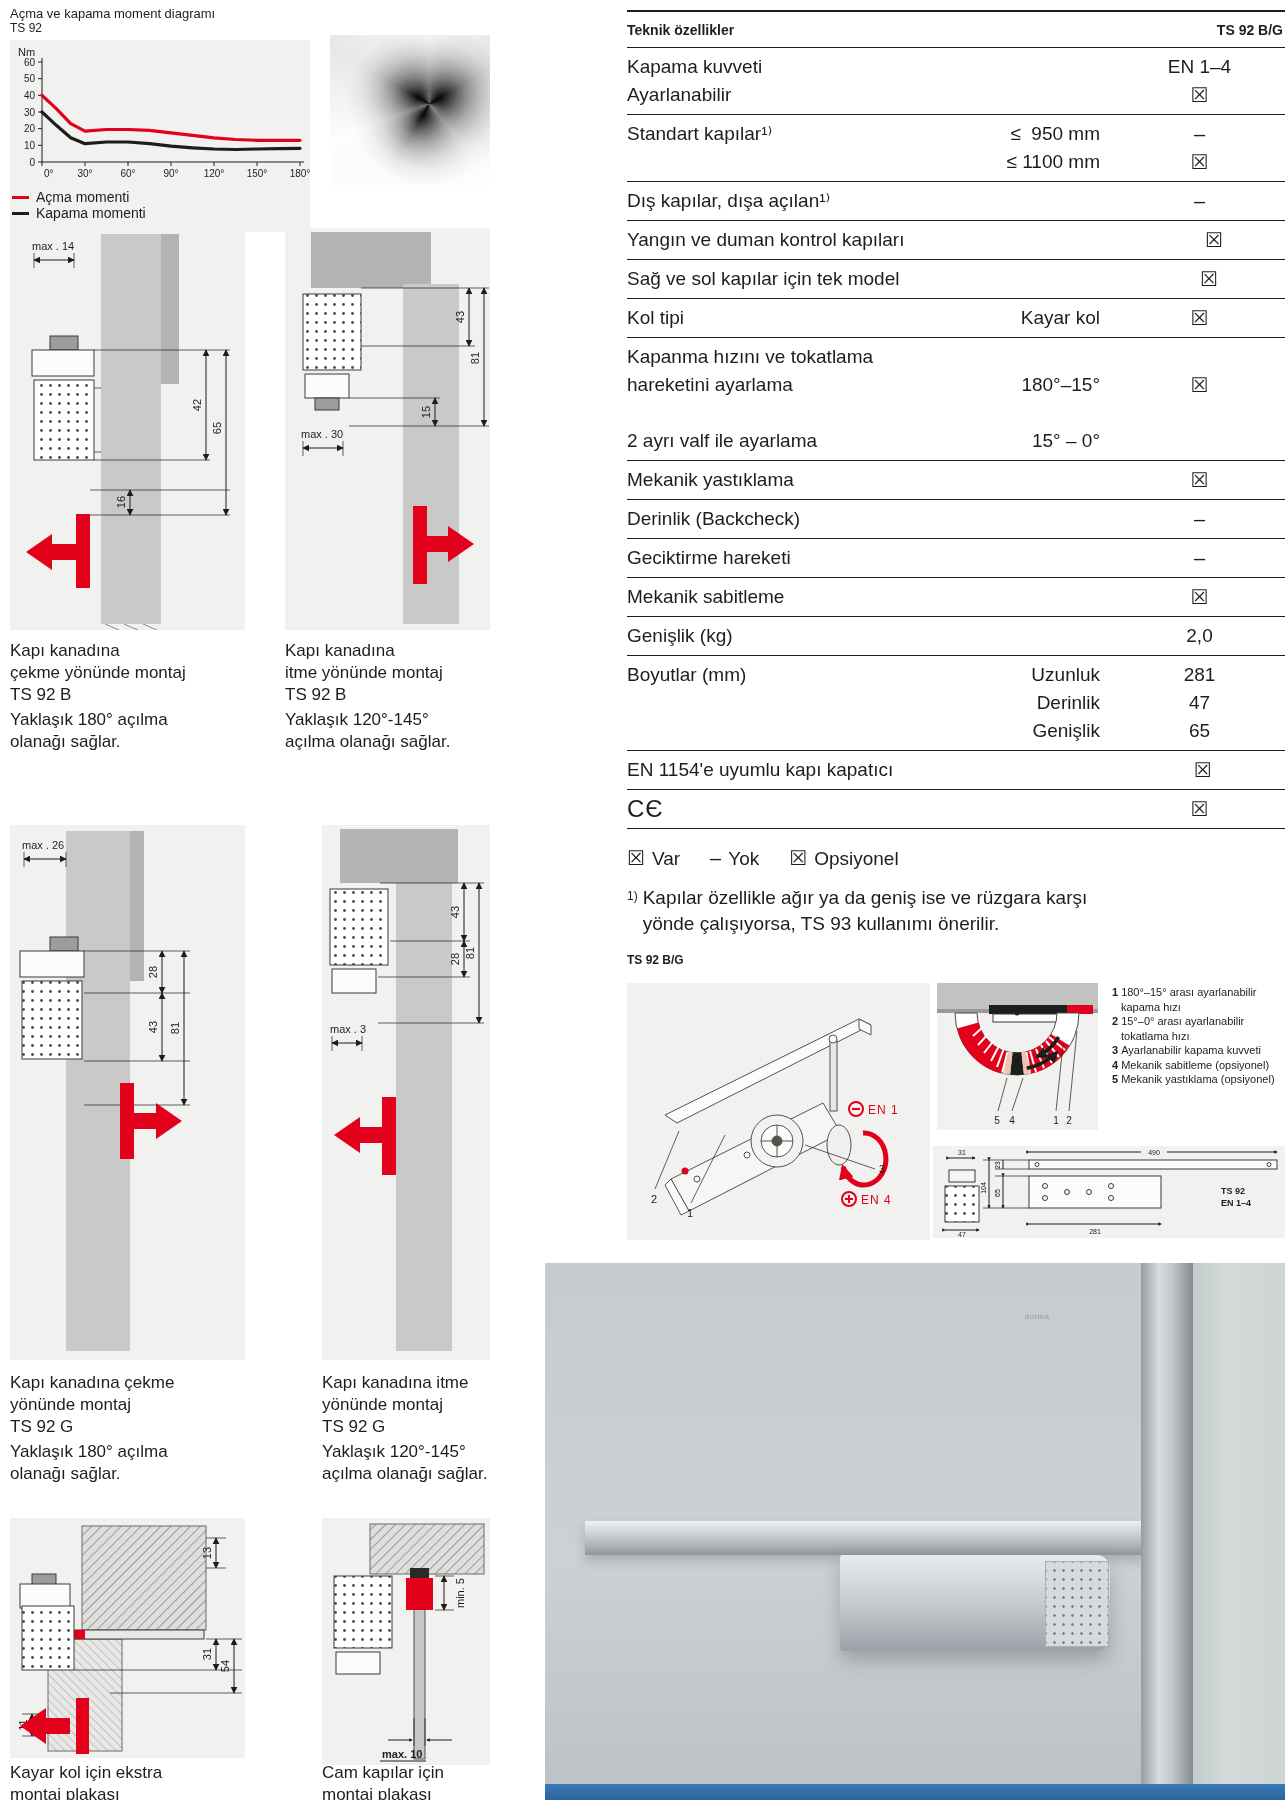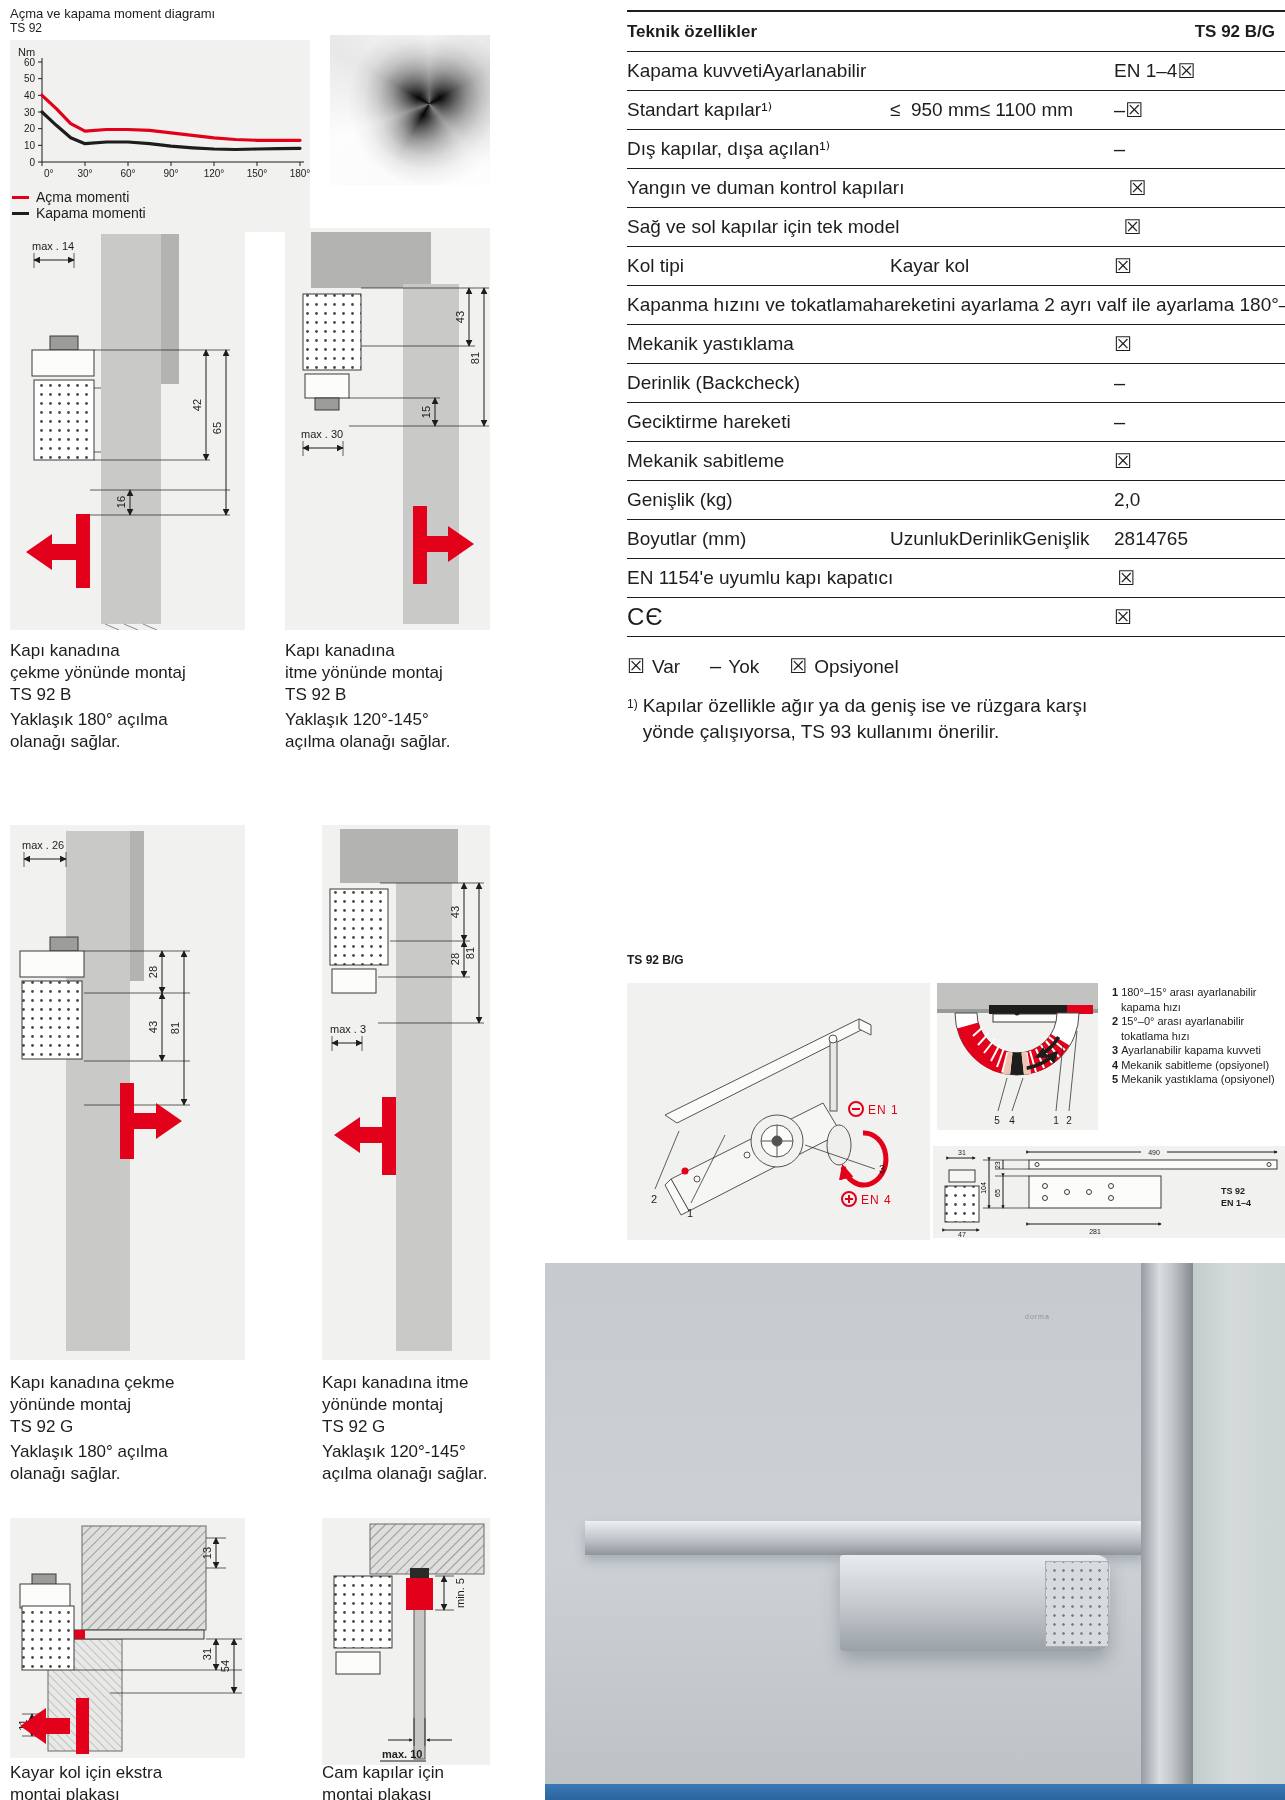--- a/index.html
+++ b/index.html
@@ -29,25 +29,25 @@
        #8f8f8f 38px, #c6c6c6 52px, #e9e9e9 66px, #fbfbfb 82px)}
 
   .cap{width:250px}
   .cap .cap-b{font-size:17px;line-height:22px;font-weight:normal}
   .cap .cap-t{font-size:17px;line-height:22px;margin-top:3px}
 
   
   .rt{position:absolute;left:627px;top:10px;width:658px}
   .thead{display:flex;justify-content:space-between;align-items:baseline;
          border-top:2px solid #1d1d1b;border-bottom:1px solid #1d1d1b;
-         padding:10px 10px 9px 0;font-size:17px;font-weight:bold}
+         padding:10px 2px 9px 0;font-size:14px;font-weight:bold}
   .trow{display:grid;grid-template-columns:1fr 210px 185px;border-bottom:1px solid #1d1d1b;padding:5px 0}
-  .tcell{display:flex;flex-direction:row}
+  .tcell{display:flex;flex-direction:column}
   .tline{line-height:28px;font-size:19px;white-space:pre}
-  .tcell.mid .tline{text-align:center}
+  .tcell.mid .tline{text-align:right}
   .tcell.val{padding-left:14px}
   .tcell.val .tline{text-align:center}
   .tline.sym{font-size:20px}
   .trow.ce .tcell.label .tline{font-size:24px;letter-spacing:1px}
   .legend-row{display:flex;gap:30px;margin-top:17px;font-size:19px;align-items:baseline}
   .legend-row .sym{font-size:20px;margin-right:7px}
   .footnote{margin-top:15px;font-size:19px;line-height:26px;display:flex}
   .fn-marker{font-size:12px;margin-right:5px;position:relative;top:-2px}
 
   .dwg-label{font-size:12px;font-weight:bold}

